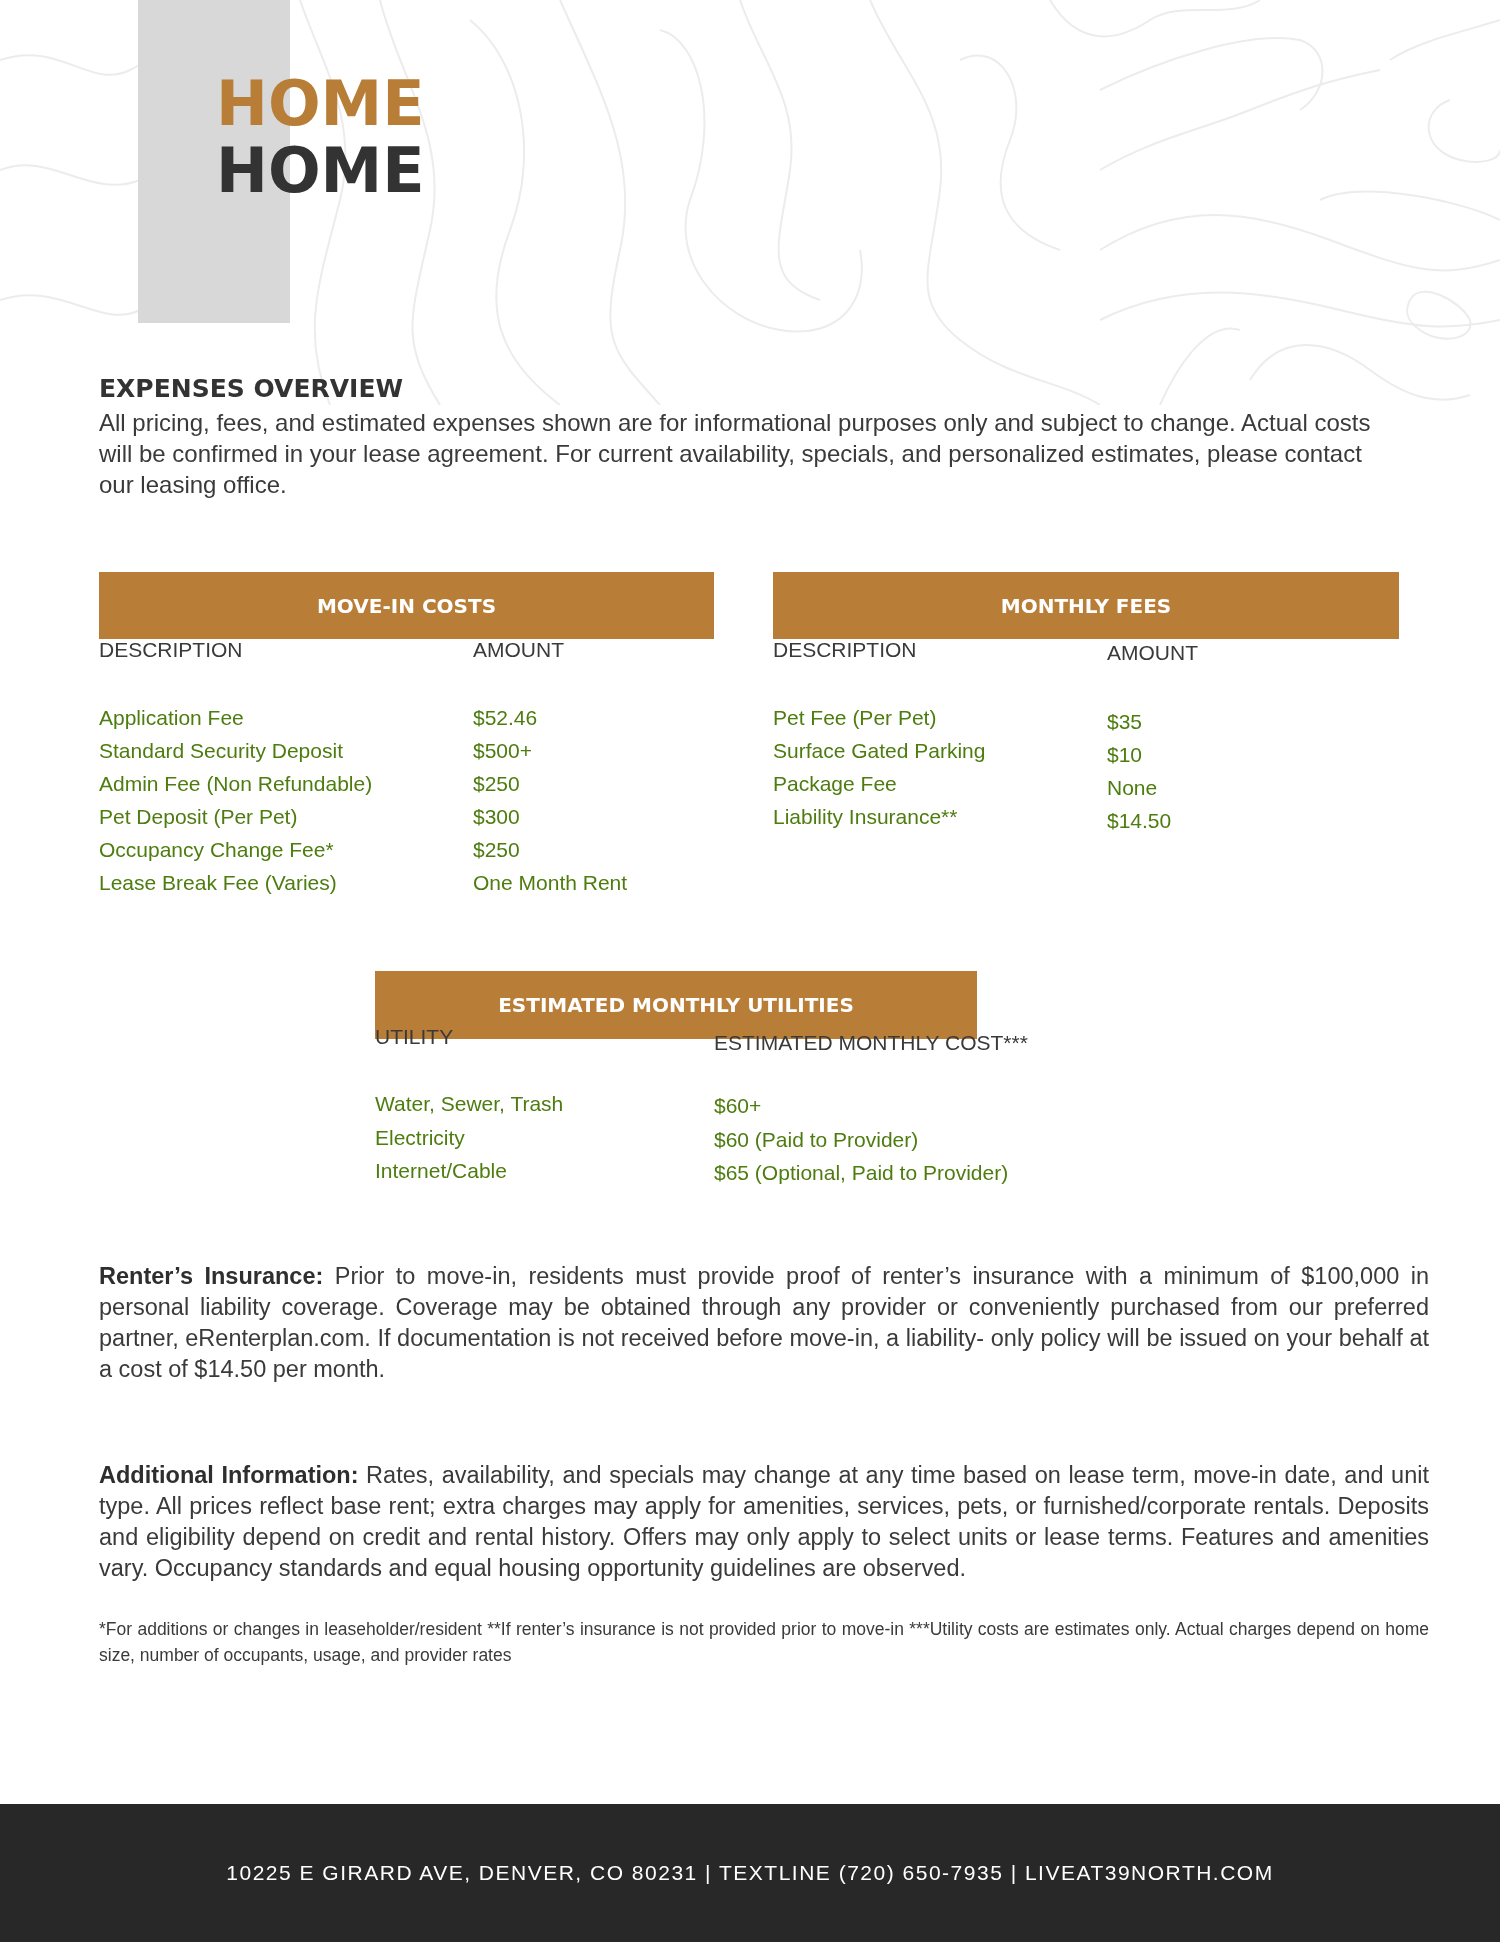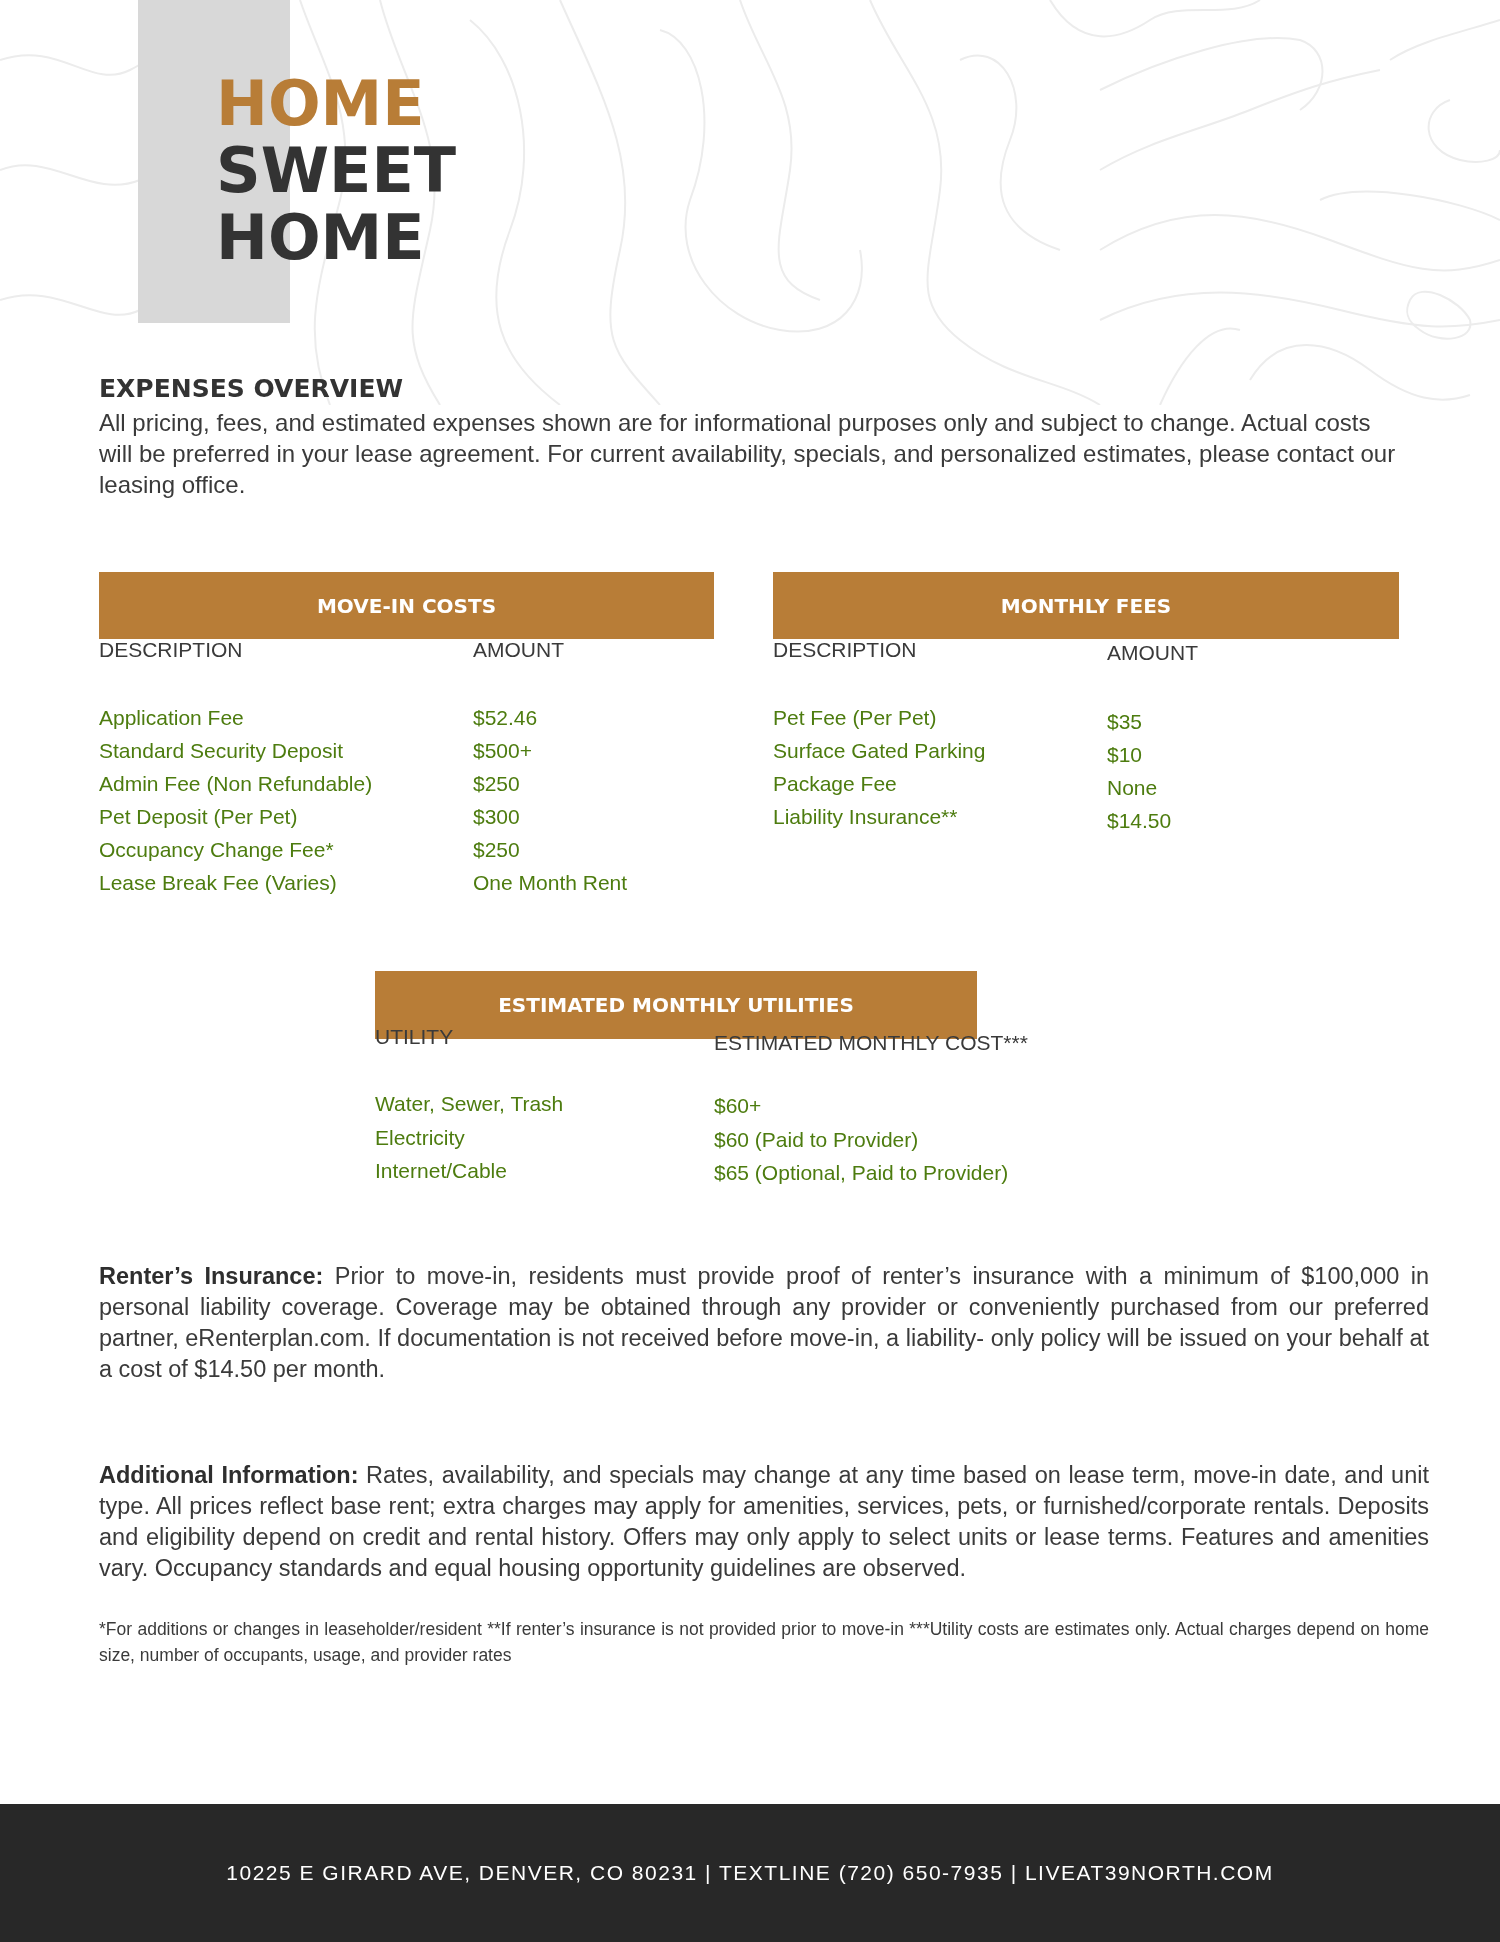--- a/index.html
+++ b/index.html
@@ -52,26 +52,25 @@
     <path d="M1410,300 C1420,280 1460,300 1470,320 C1475,340 1440,345 1420,330 C1405,320 1405,310 1410,300"></path>
     <path d="M1250,380 C1280,330 1330,340 1370,370 S1440,405 1470,395"></path>
     <path d="M1160,405 C1180,360 1210,320 1240,330"></path>
   </g>
 </svg>
 
 <div class="grey-box"></div>
 
 <div class="hero">
   <span class="l1">HOME</span>
-  <span class="l2">SWEET</span>
   <span class="l3">HOME</span>
 </div>
 
 <div class="sec-title">EXPENSES OVERVIEW</div>
-<div class="intro">All pricing, fees, and estimated expenses shown are for informational purposes only and subject to change. Actual costs will be preferred in your lease agreement. For current availability, specials, and personalized estimates, please contact our leasing office.</div>
+<div class="intro">All pricing, fees, and estimated expenses shown are for informational purposes only and subject to change. Actual costs will be confirmed in your lease agreement. For current availability, specials, and personalized estimates, please contact our leasing office.</div>
 
 <div class="bar" style="left:99px;top:572px;width:615px;height:67px;">MOVE-IN COSTS</div>
 <div class="col-head" style="left:99px;top:638px;">DESCRIPTION</div>
 <div class="col-head" style="left:473px;top:638px;">AMOUNT</div>
 <div id="move-in-rows">
     <div class="cell" style="left: 99px; top: 706px;">Application Fee</div>
     <div class="cell" style="left: 473px; top: 706px;">$52.46</div>
     <div class="cell" style="left: 99px; top: 739px;">Standard Security Deposit</div>
     <div class="cell" style="left: 473px; top: 739px;">$500+</div>
     <div class="cell" style="left: 99px; top: 772px;">Admin Fee (Non Refundable)</div>

